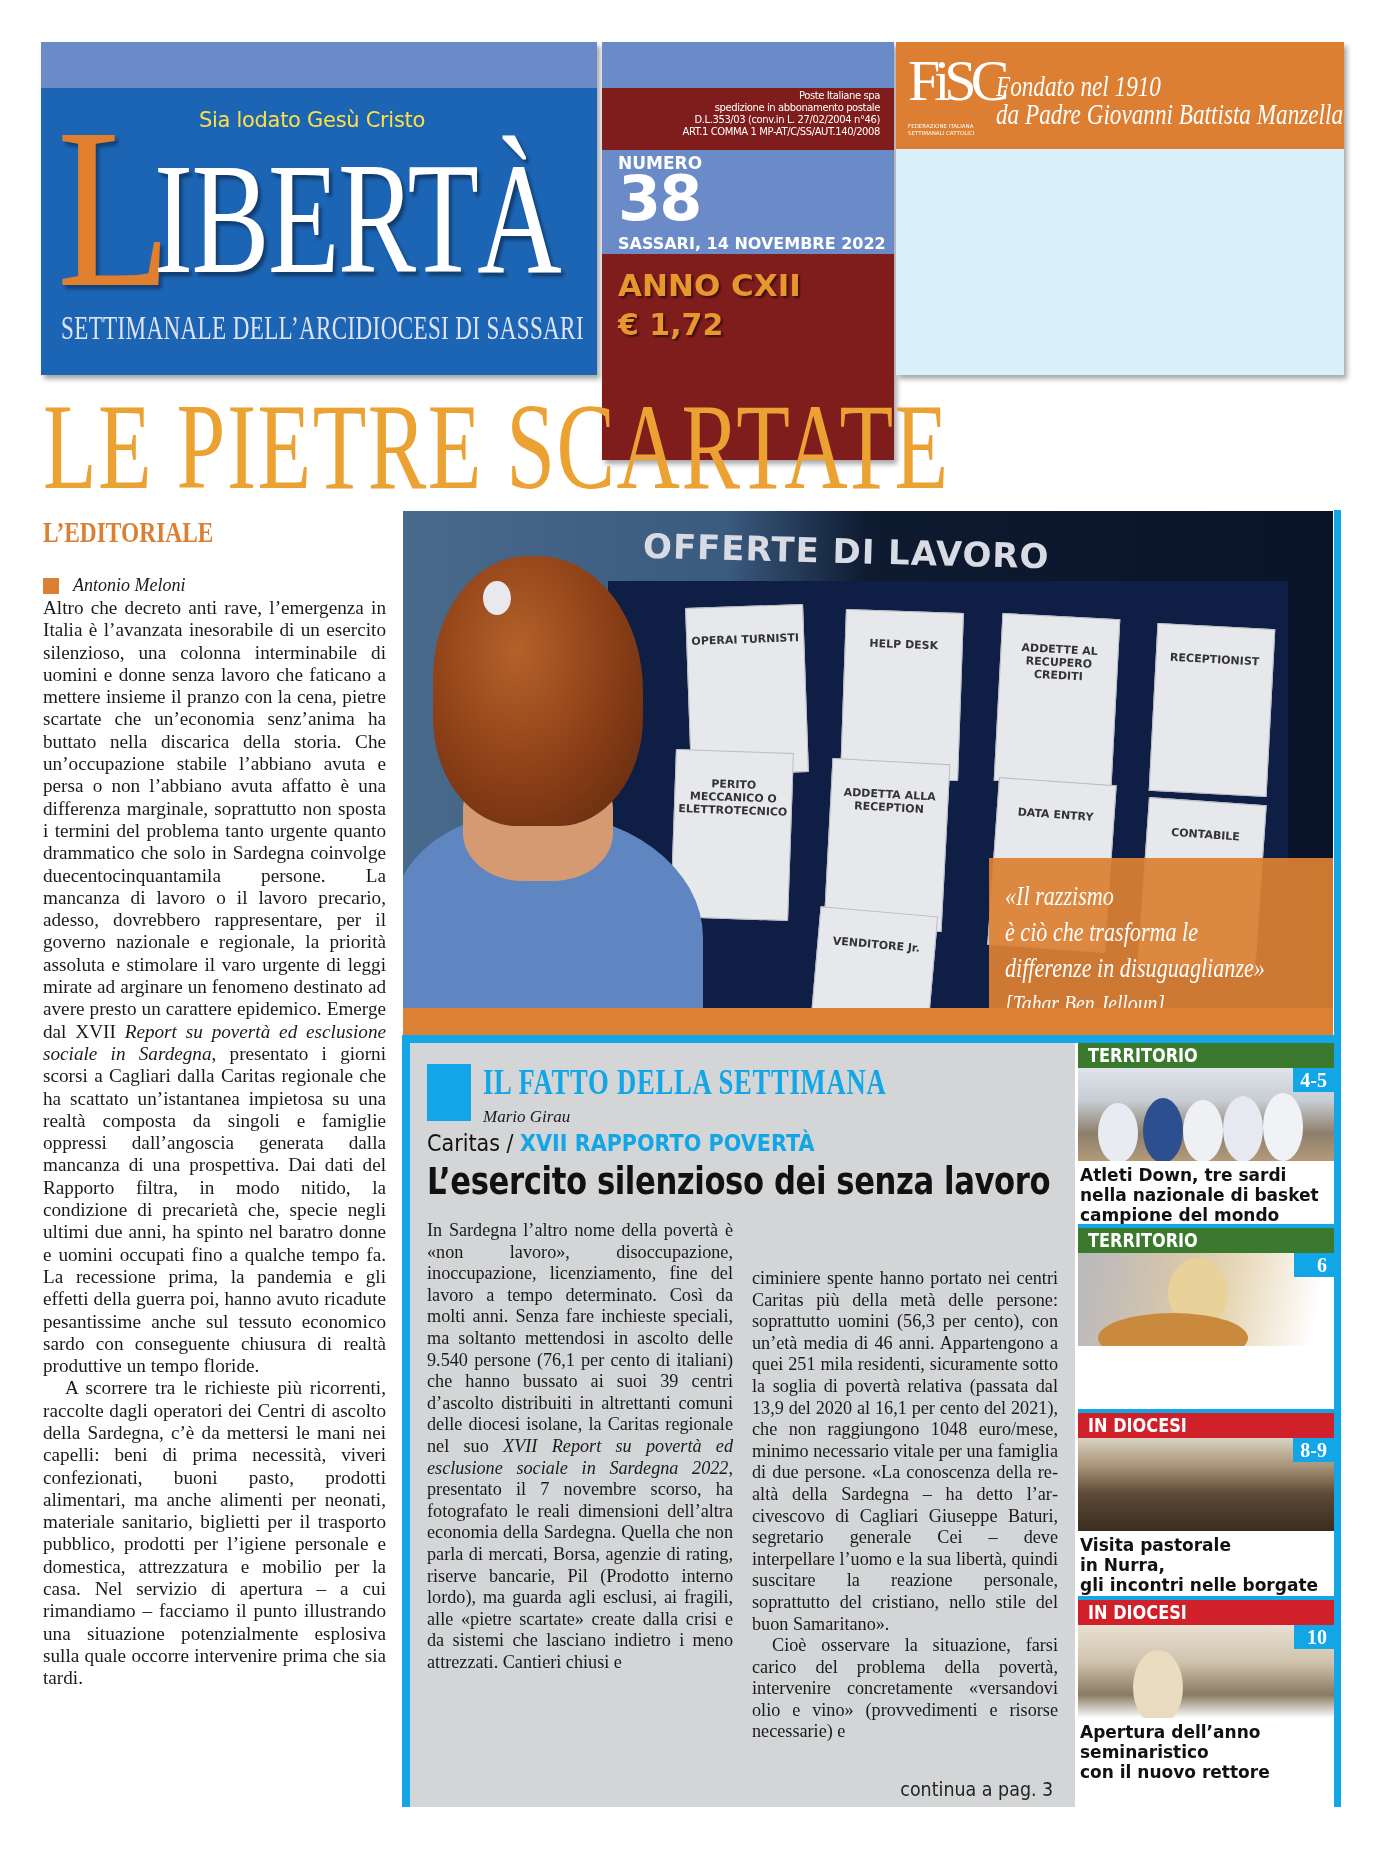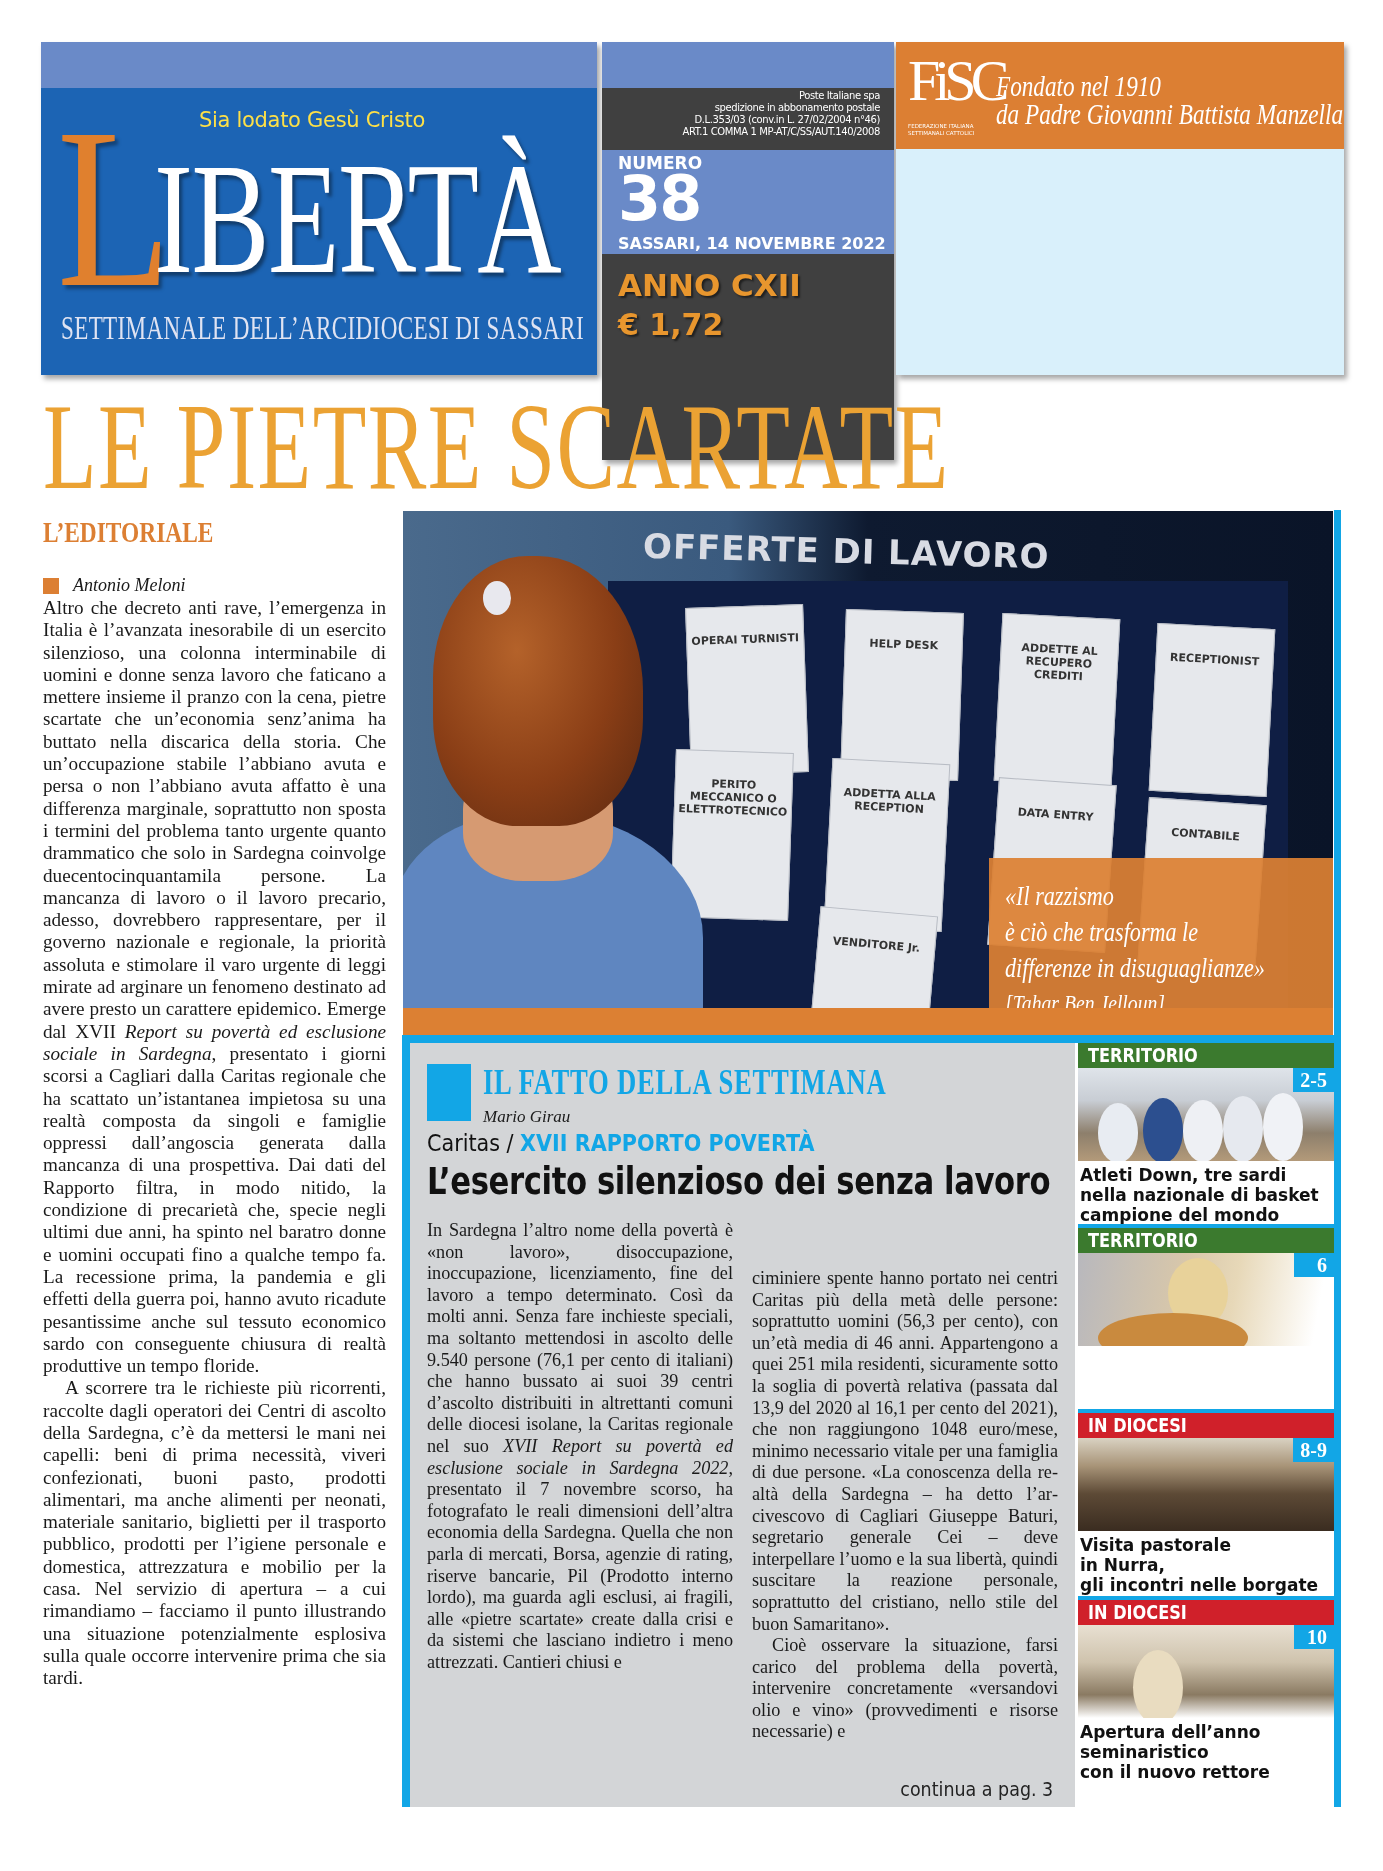--- a/index.html
+++ b/index.html
@@ -28,21 +28,21 @@
     transform: scaleX(0.74); transform-origin: left top;
     text-shadow: 4px 4px 4px rgba(0,0,0,0.4); white-space: nowrap;
   }
   .subtitle {
     position: absolute; left: 20px; top: 268px; font-family: "Liberation Serif", serif;
     font-size: 33px; color: #dfe3f2; white-space: nowrap;
     transform: scaleX(0.7); transform-origin: left top; letter-spacing: 0.5px;
   }
 
   .mast-mid {
-    position: absolute; left: 602px; top: 42px; width: 292px; height: 418px; background: #404040;
+    position: absolute; left: 602px; top: 42px; width: 292px; height: 418px; background: #7f1d1d;
     box-shadow: 3px 4px 5px rgba(0,0,0,0.35);
   }
   .mast-mid .band1 { position: absolute; left: 0; top: 0; width: 100%; height: 46px; background: #6a8ac8; }
   .mast-mid .band2 { position: absolute; left: 0; top: 108px; width: 100%; height: 104px; background: #6a8ac8; }
   .poste {
     position: absolute; right: 14px; top: 48px; text-align: right; font-family: "DejaVu Sans", sans-serif;
     font-size: 10px; line-height: 12px; color: #ffffff; letter-spacing: -0.4px;
   }
   .numero-lbl { position: absolute; left: 16px; top: 111px; font-family: "DejaVu Sans", sans-serif; font-weight: bold; font-size: 17px; color: #fff; }
   .numero-val { position: absolute; left: 16px; top: 126px; font-family: "DejaVu Sans", sans-serif; font-weight: bold; font-size: 62px; line-height: 1; color: #fff; letter-spacing: -2px; }
@@ -286,21 +286,21 @@
 </div>
 
 <div class="teaser" style="top:1043px;height:181px">
   <div class="cat" style="background:#3b7a2e"><span>TERRITORIO</span></div>
   <div class="img img-basket">
     <div class="blob" style="left:20px;top:35px;width:40px;height:60px;background:#e8ecf2"></div>
     <div class="blob" style="left:65px;top:30px;width:40px;height:65px;background:#2c4f8f"></div>
     <div class="blob" style="left:105px;top:32px;width:40px;height:62px;background:#eef0f4"></div>
     <div class="blob" style="left:145px;top:28px;width:40px;height:66px;background:#e6e9ef"></div>
     <div class="blob" style="left:185px;top:25px;width:40px;height:68px;background:#f0f2f6"></div>
-    <div class="page">2-5</div>
+    <div class="page">4-5</div>
   </div>
   <div class="ttl">Atleti Down, tre sardi
 nella nazionale di basket
 campione del mondo</div>
 </div>
 <div class="sep-blue" style="top:1224px"></div>
 
 <div class="teaser" style="top:1228px;height:181px">
   <div class="cat" style="background:#3b7a2e"><span>TERRITORIO</span></div>
   <div class="img img-guitar">

